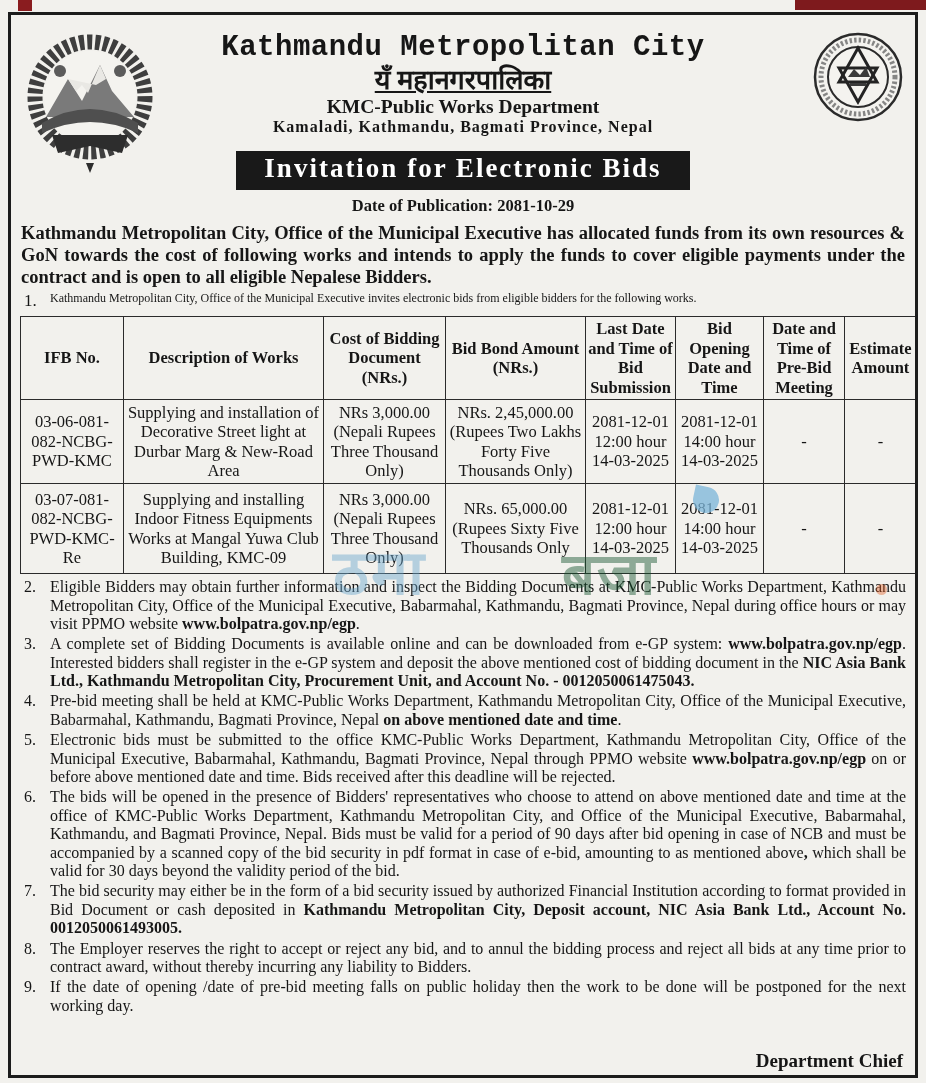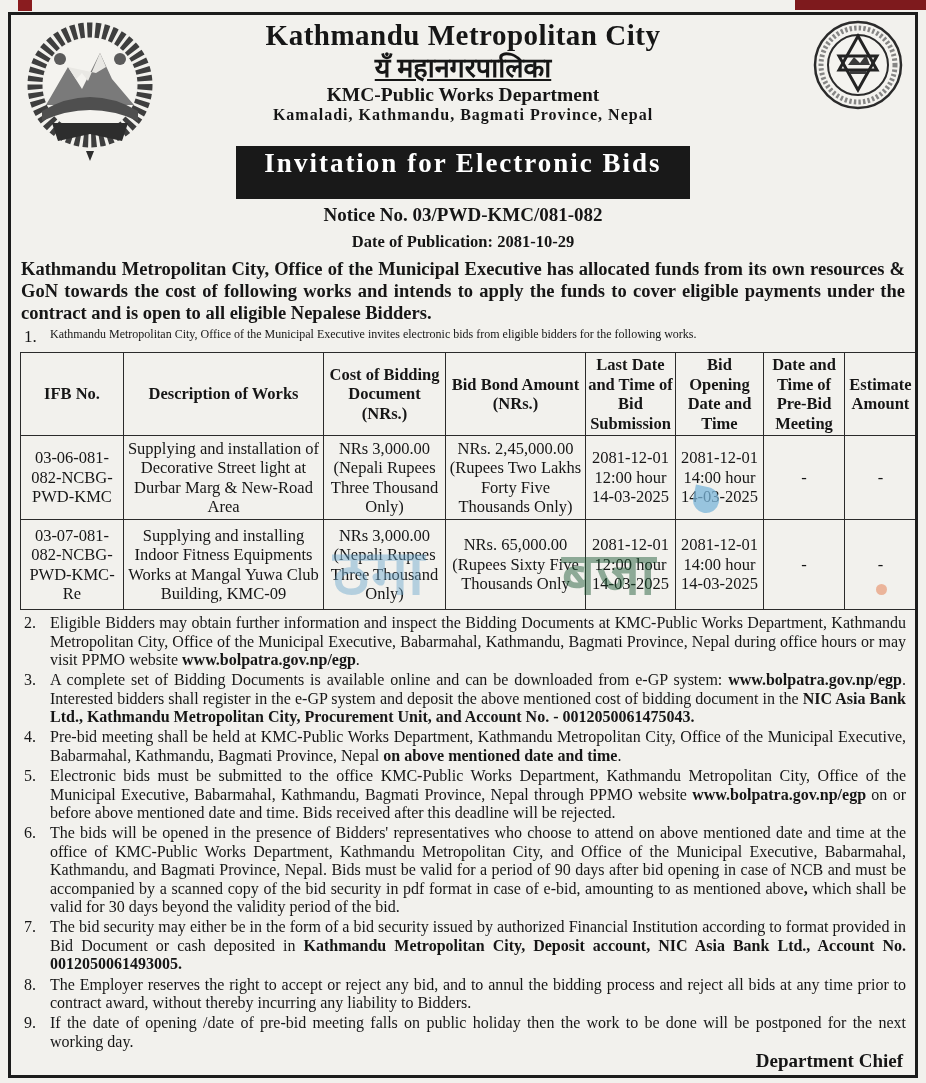--- a/index.html
+++ b/index.html
@@ -7,27 +7,27 @@
   .page { position:relative; width:926px; height:1083px; background:#f2f1ed; overflow:hidden;
           font-family:"Liberation Serif", serif; color:#161616; }
 
   .mark-left  { position:absolute; left:18px; top:0; width:14px; height:11px; background:#8a1c1f; }
   .mark-right { position:absolute; right:0; top:0; width:131px; height:10px; background:#7e1a1d; }
 
   .doc { position:absolute; left:8px; top:12px; right:8px; bottom:5px; border:3px solid #1c1c1c;
          padding:2px 9px 0; overflow:hidden; }
 
   .hdr { text-align:center; position:relative; }
-  .org-name { font-family:Liberation Serif, serif; font-size:29px; font-weight:bold; letter-spacing:.5px; margin-top:2px; }
+  .org-name { font-family:Liberation Mono, monospace; font-size:29px; font-weight:bold; letter-spacing:.5px; margin-top:14px; }
   .nepali   { font-size:27px; font-weight:bold; line-height:1.1; margin-top:2px;text-decoration:underline; }
   .office   { font-size:24px; font-weight:bold; }
   .dept     { font-size:19.5px; font-weight:bold;text-align:center; }
   .addr     { font-size:16px; font-weight:bold; letter-spacing:1px; }
   .banner   { display:inline-block; background:#191919; color:#fff; font-size:27px; font-weight:bold;
-              letter-spacing:2px; padding:2px 28px 20px; margin-top:22px; }
+              letter-spacing:2px; padding:2px 28px 6px; margin-top:15px; }
   .notice   { font-size:19px; font-weight:bold; margin-top:5px; }
   .pubdate  { font-size:16.5px; font-weight:bold; margin-top:6px; }
 
   .logo-left  { position:absolute; left:6px; top:2px; }
   .logo-right { position:absolute; right:2px; top:0; }
 
   .intro { font-size:18.5px; font-weight:bold; text-align:justify; line-height:1.2; margin:6px 1px 3px; }
 
   .item { display:flex; margin-top:2px; }
   .item .num  { width:30px; flex:none; font-size:16px; padding-left:4px; }
@@ -92,21 +92,20 @@
           <path d="M36 46 L42 38 L48 44 L54 36 L58 46 Z" fill="#3a3a3a"></path>
           <rect x="38" y="52" width="16" height="3" fill="#3a3a3a"></rect>
         </svg>
       </span>
 
       <div class="org-name">Kathmandu Metropolitan City</div>
       <div class="nepali">यँ महानगरपालिका</div>
       <div class="dept">KMC-Public Works Department</div>
       <div class="addr">Kamaladi, Kathmandu, Bagmati Province, Nepal</div>
       <div><span class="banner">Invitation for Electronic Bids</span></div>
-      <div class="notice">Notice No. 03/PWD-KMC/081-082</div>
       <div class="pubdate">Date of Publication: 2081-10-29</div>
     </div>
 
     <p class="intro">Kathmandu Metropolitan City, Office of the Municipal Executive has allocated funds from its own resources &amp; GoN towards the cost of following works and intends to apply the funds to cover eligible payments under the contract and is open to all eligible Nepalese Bidders.</p>
 
     <div class="item first">
       <span class="num">1.</span>
       <div class="itxt"><span>Kathmandu Metropolitan City, Office of the Municipal Executive invites electronic bids from eligible bidders for the following works.</span></div>
     </div>
 

